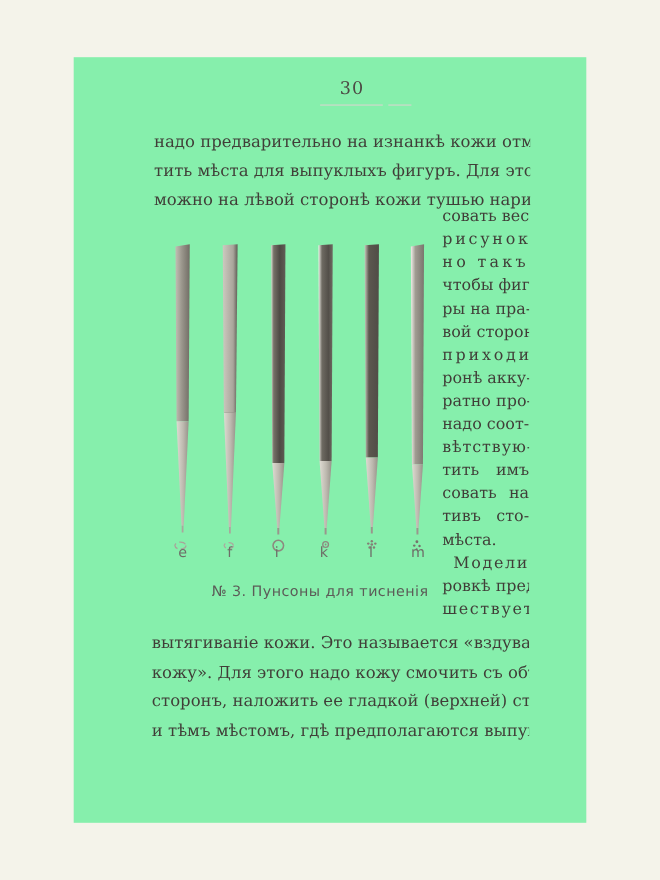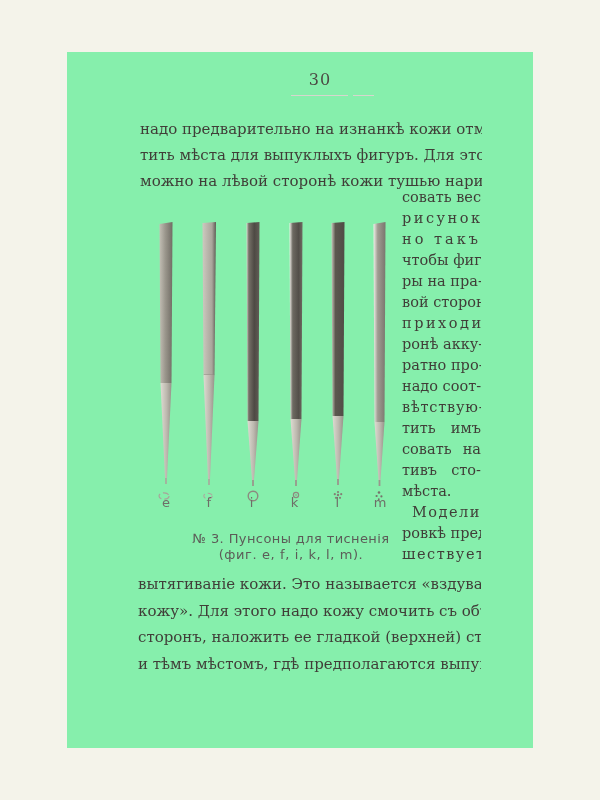--- a/index.html
+++ b/index.html
@@ -196,21 +196,20 @@
       <span>e</span>
       <span>f</span>
       <span>i</span>
       <span>k</span>
       <span>l</span>
       <span>m</span>
     </div>
 
   <div class="caption">
     <div class="cap1">№ 3. Пунсоны для тисненія</div>
-    <div class="cap2">(фиг. e, f, i, k, l, m).</div>
   </div>
 
   <div class="para bottom-block">
       <div class="ln">вытягиваніе кожи. Это называется «вздувать</div>
       <div class="ln">кожу». Для этого надо кожу смочить съ обѣихъ</div>
       <div class="ln">сторонъ, наложить ее гладкой (верхней) стороной</div>
       <div class="ln">и тѣмъ мѣстомъ, гдѣ предполагаются выпуклыя</div>
     </div>
 
 </div>

